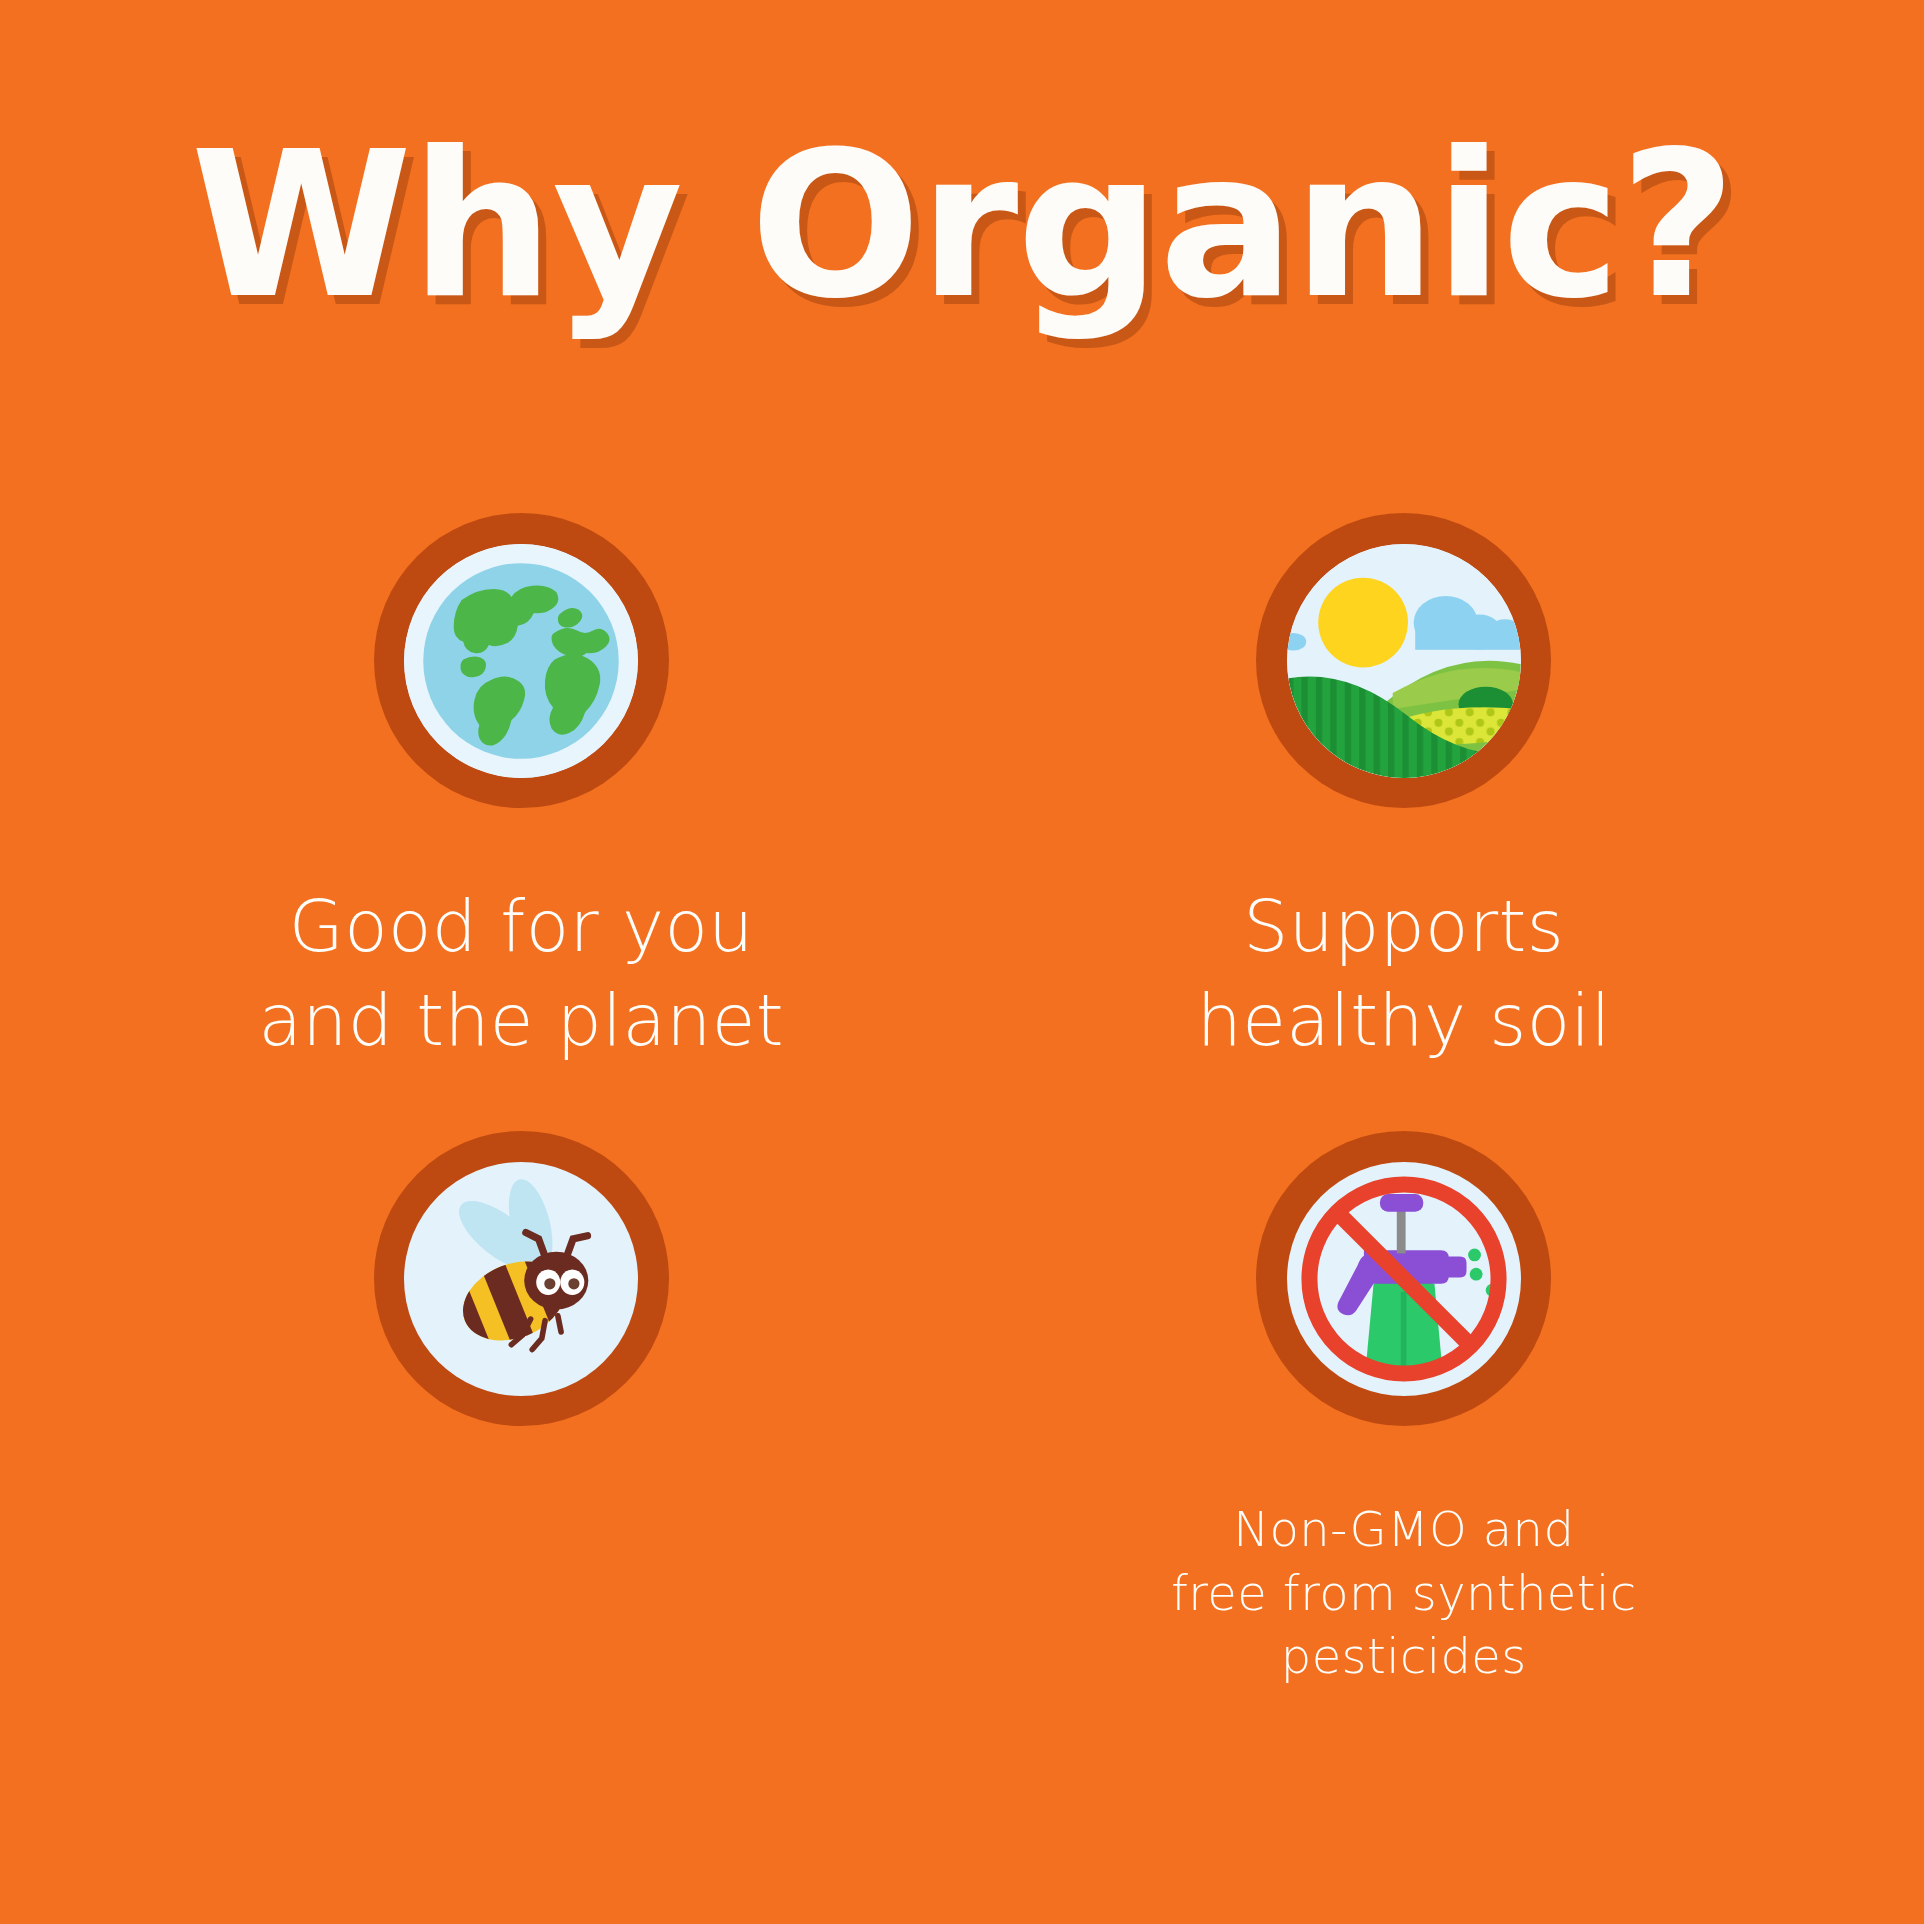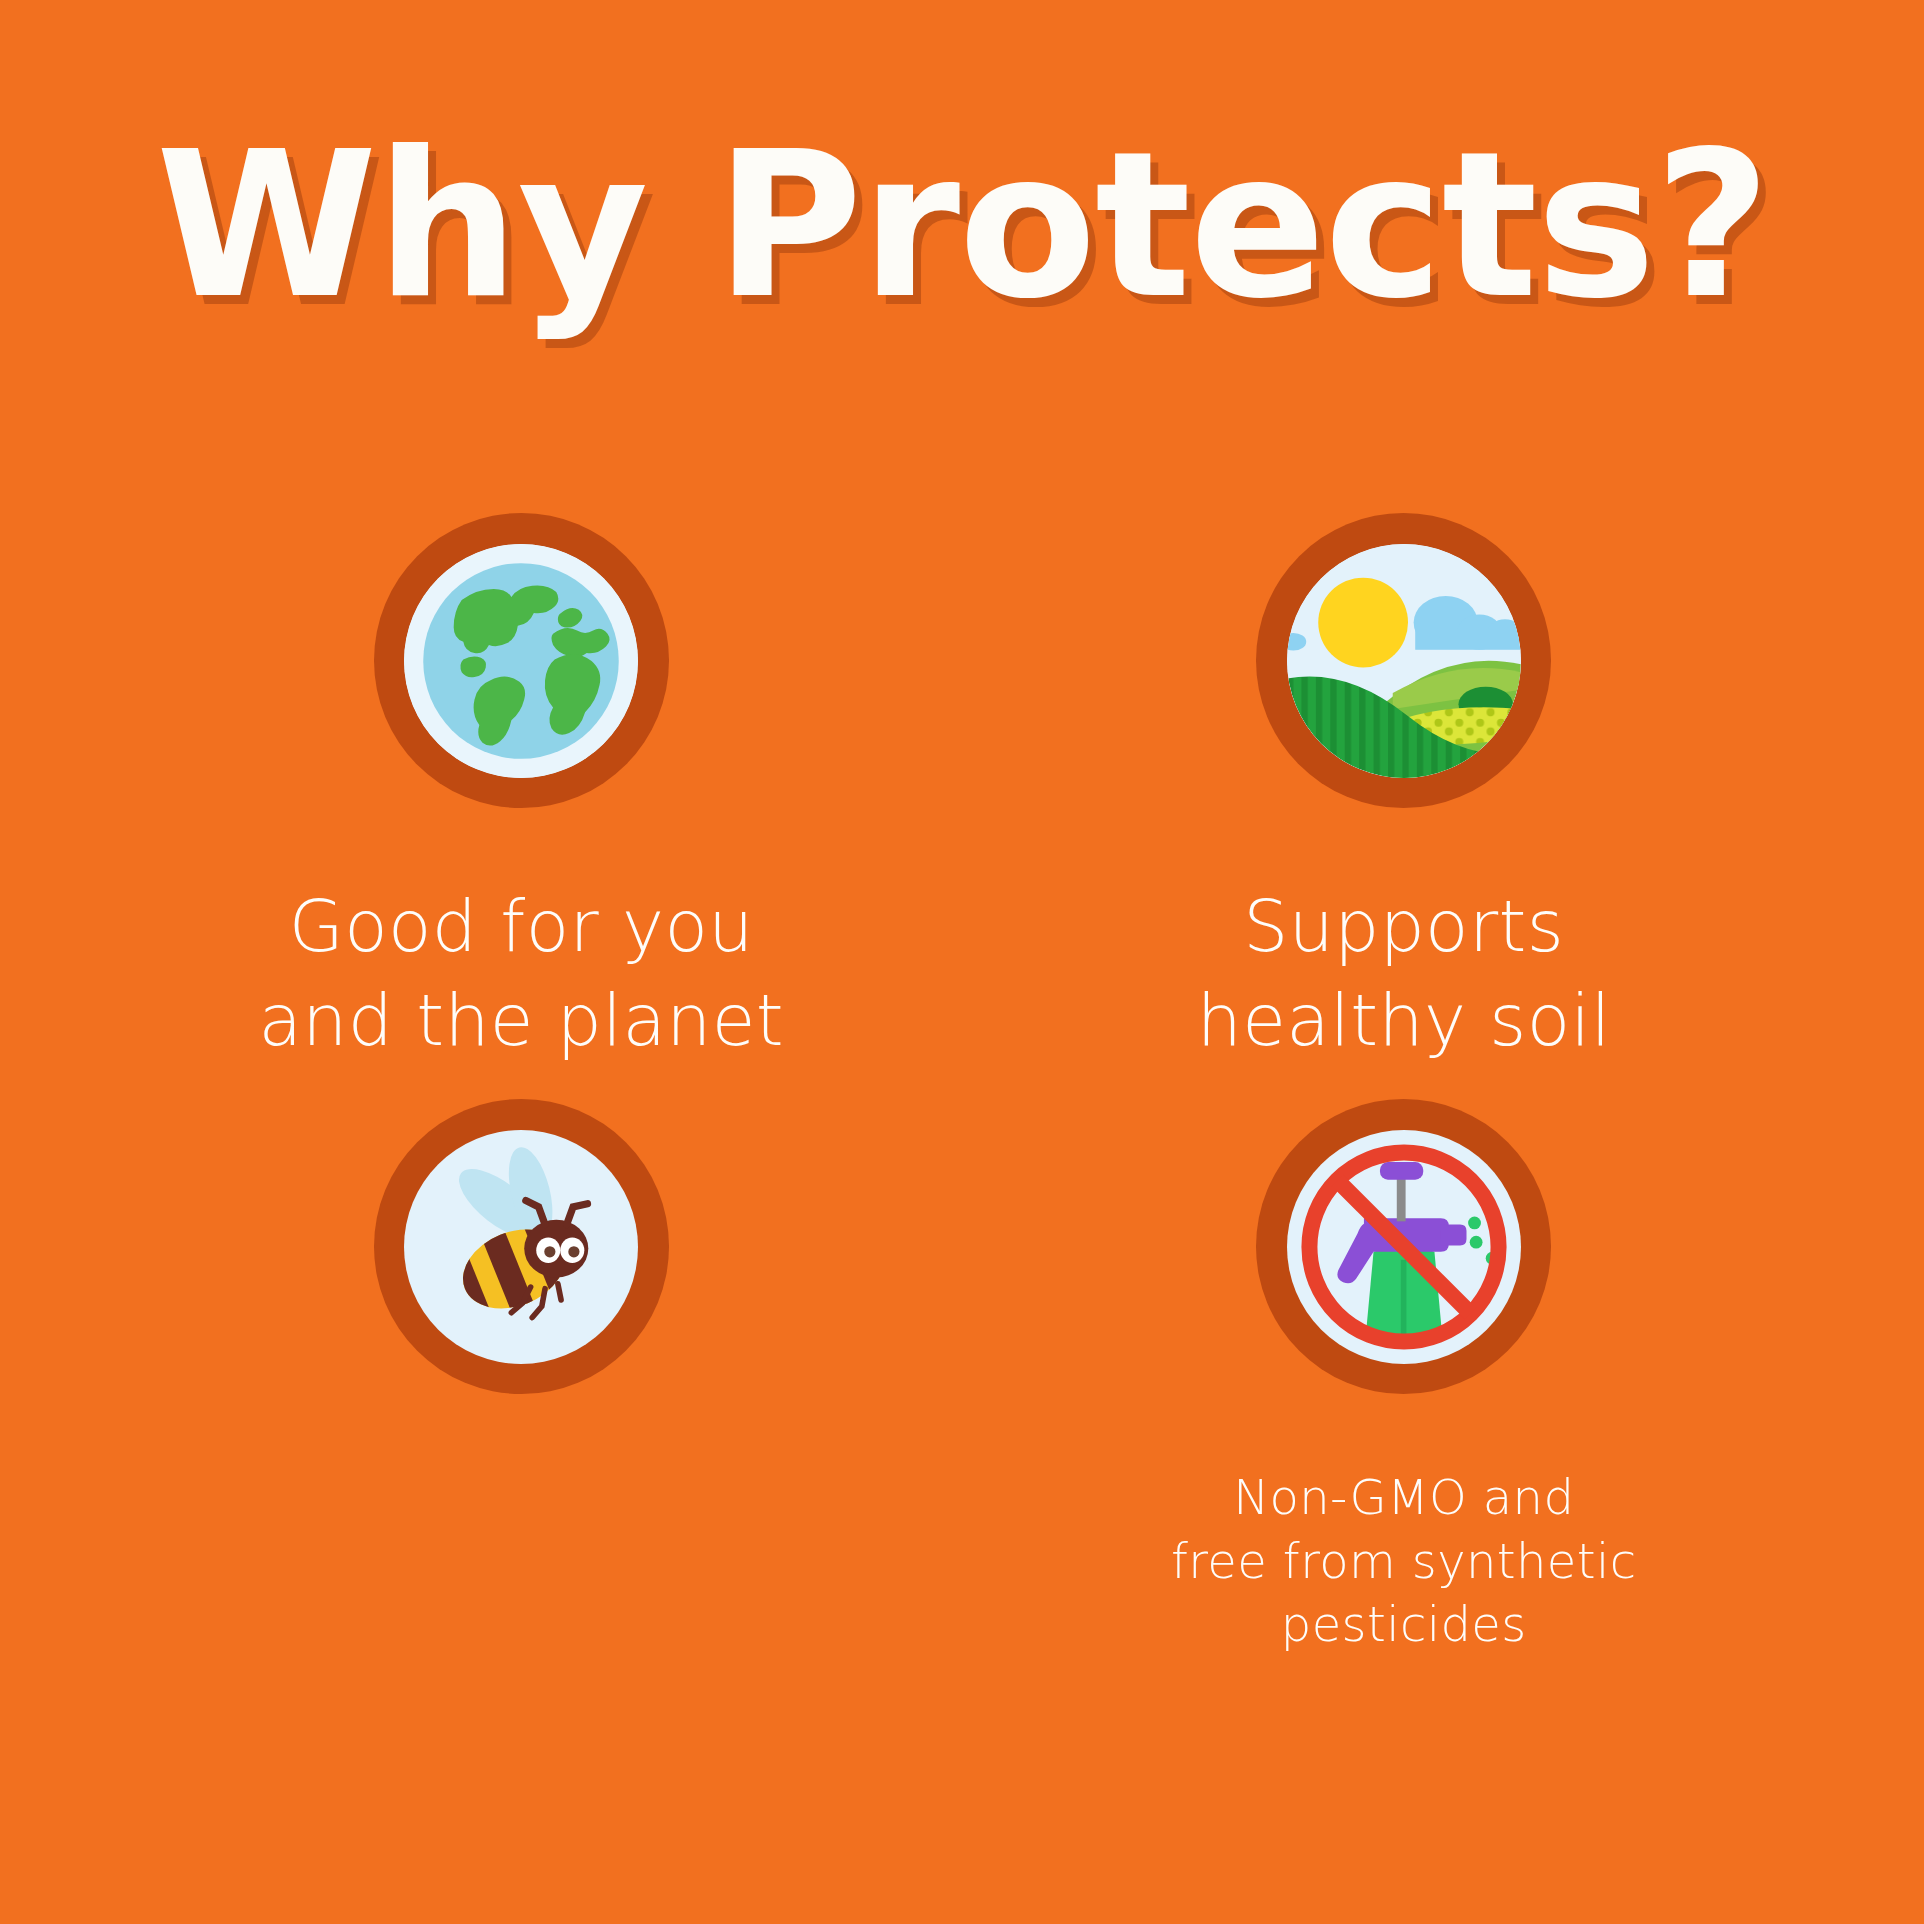--- a/index.html
+++ b/index.html
@@ -39,21 +39,21 @@
 
   
   .grid {
     position: absolute;
     top: 513px;
     left: 80px;
     width: 1765px;
     display: grid;
     grid-template-columns: 1fr 1fr;
     grid-template-rows: auto auto;
-    row-gap: 32px;
+    row-gap: 64px;
   }
   .cell {
     display: flex;
     flex-direction: column;
     align-items: center;
   }
   .badge {
     width: 295px;
     height: 295px;
     border-radius: 50%;
@@ -85,21 +85,21 @@
   }
   .caption-3 { font-size: 48px; }
 
   svg { display: block; }
 </style>
 </head>
 <body style="background: rgb(242, 112, 31);">
 
 <div class="poster" style="--bg: #F2701F;">
 
-  <div class="title" style="color: rgb(253, 252, 248);">Why Protects?</div>
+  <div class="title" style="color: rgb(253, 252, 248);">Why Organic?</div>
 
   <div class="grid">
 
     <div class="cell">
       <div class="badge" style="background: rgb(191, 74, 17);">
         <div class="badge-inner" style="background: rgb(227, 242, 251);">
           <span>
             <svg width="234" height="234" viewBox="0 0 292 292">
               <circle cx="146" cy="146" r="146" fill="#E9F5FC"></circle>
               <circle cx="146" cy="146" r="122" fill="#8FD3E8"></circle>

